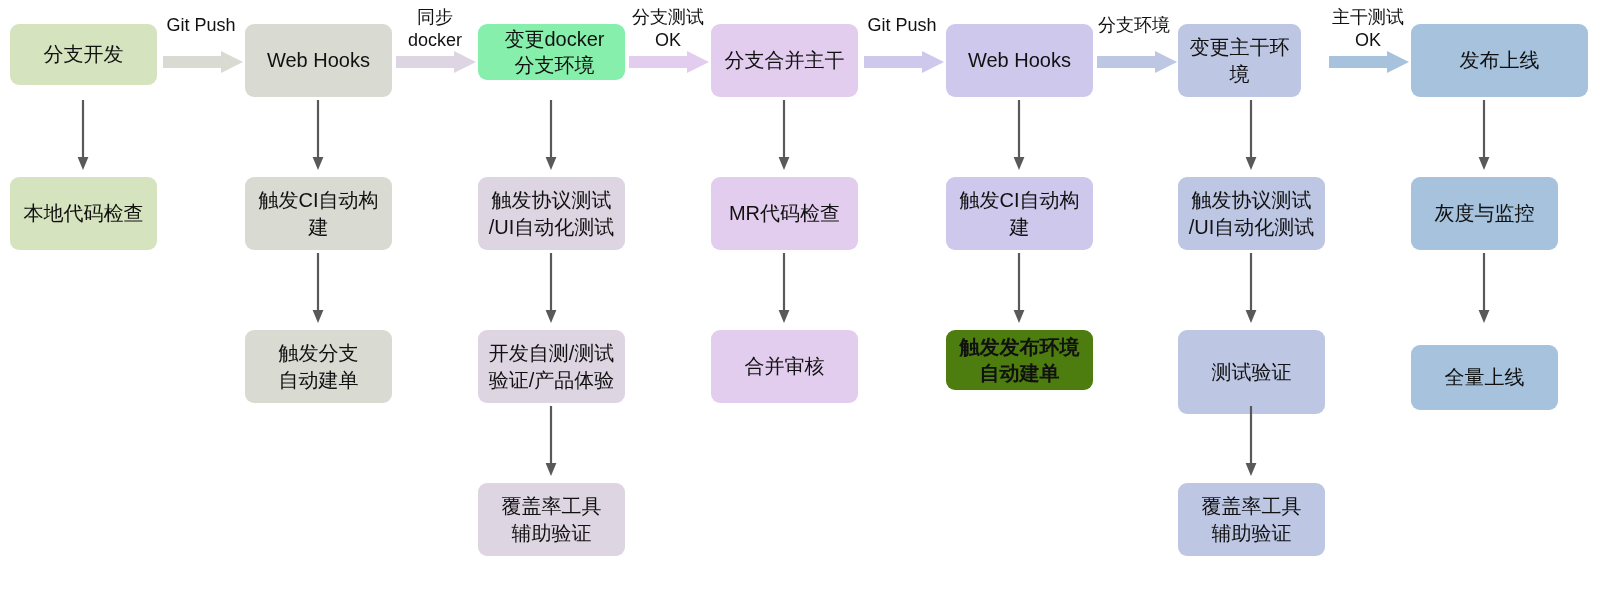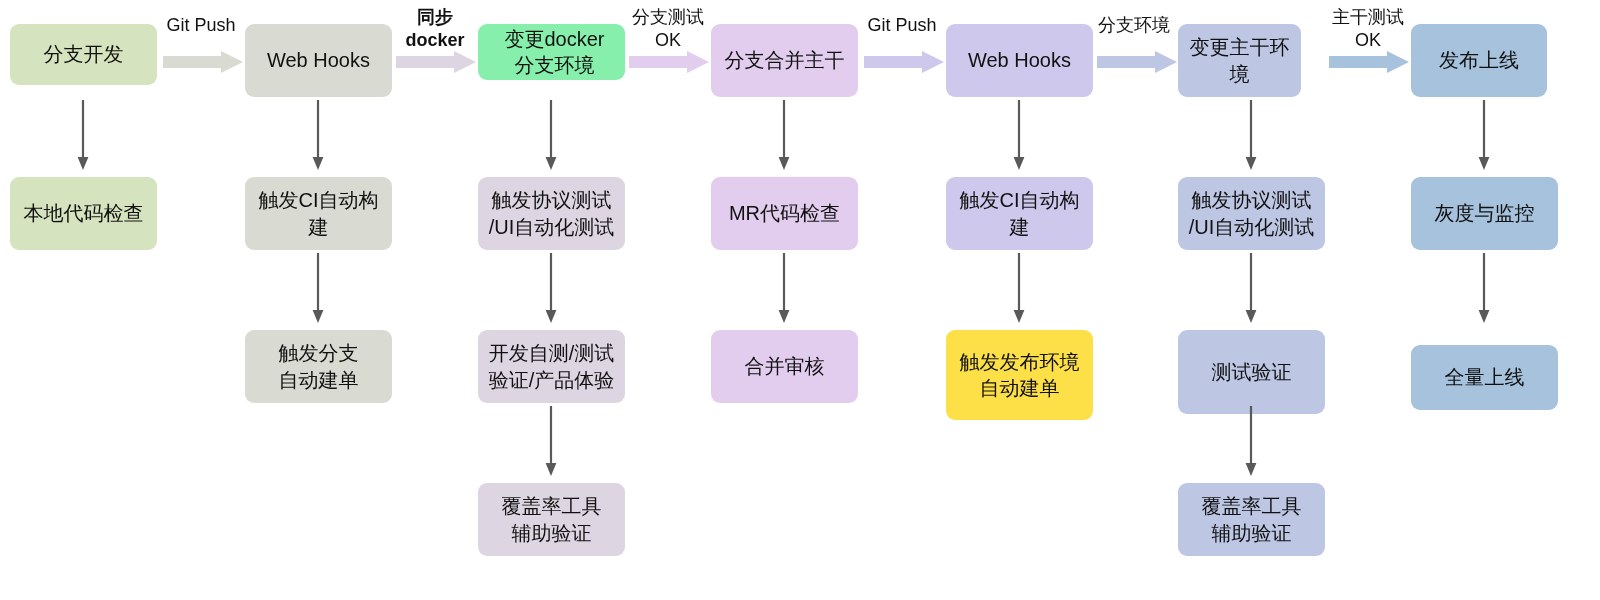--- a/index.html
+++ b/index.html
@@ -75,21 +75,21 @@
   <div class="varrow" style="left:308px;top:253px;">
     <svg width="20" height="72" viewBox="0 0 20 72">
       <line x1="10" y1="0" x2="10" y2="58" stroke="#595959" stroke-width="2.2"></line>
       <polygon points="10,70 4.6,57 15.4,57" fill="#595959"></polygon>
     </svg>
   </div>
 
   <div class="node" style="left:245px;top:330px;width:147px;height:73px;background:#d9dad2;">触发分支
 自动建单</div>
 
-  <div class="edge-label" style="left:392px;top:6px;width:86px;font-weight:bold;">同步
+  <div class="edge-label" style="left:392px;top:6px;width:86px;">同步
 docker</div>
   <div class="harrow" style="left:396px;top:51px;">
     <svg width="80" height="22" viewBox="0 0 80 22">
       <polygon points="0,5 58,5 58,0 80,11 58,22 58,17 0,17" fill="#ddd5e1"></polygon>
     </svg>
   </div>
 
   <div class="node" style="left:478px;top:24px;width:147px;height:56px;background:#86efac;padding-left:12px;">变更docker
 分支环境</div>
 
@@ -170,21 +170,21 @@
   <div class="node" style="left:946px;top:177px;width:147px;height:73px;background:#cdc8ec;">触发CI自动构
 建</div>
 
   <div class="varrow" style="left:1009px;top:253px;">
     <svg width="20" height="72" viewBox="0 0 20 72">
       <line x1="10" y1="0" x2="10" y2="58" stroke="#595959" stroke-width="2.2"></line>
       <polygon points="10,70 4.6,57 15.4,57" fill="#595959"></polygon>
     </svg>
   </div>
 
-  <div class="node" style="left:946px;top:330px;width:147px;height:90px;background:#fde047;">触发发布环境
+  <div class="node" style="left:946px;top:330px;width:147px;height:60px;background:#4d7c0f;font-weight:bold;">触发发布环境
 自动建单</div>
 
   <div class="edge-label" style="left:1090px;top:14px;width:88px;">分支环境</div>
   <div class="harrow" style="left:1097px;top:51px;">
     <svg width="80" height="22" viewBox="0 0 80 22">
       <polygon points="0,5 58,5 58,0 80,11 58,22 58,17 0,17" fill="#bdc6e3"></polygon>
     </svg>
   </div>
 
   <div class="node" style="left:1178px;top:24px;width:123px;height:73px;background:#bdc6e3;">变更主干环境</div>
@@ -219,21 +219,21 @@
 辅助验证</div>
 
   <div class="edge-label" style="left:1325px;top:6px;width:86px;">主干测试
 OK</div>
   <div class="harrow" style="left:1329px;top:51px;">
     <svg width="80" height="22" viewBox="0 0 80 22">
       <polygon points="0,5 58,5 58,0 80,11 58,22 58,17 0,17" fill="#a6c2dc"></polygon>
     </svg>
   </div>
 
-  <div class="node" style="left:1411px;top:24px;width:136px;height:73px;background:#a6c2dc;">发布上线</div>
+  <div class="node" style="left:1411px;top:24px;width:177px;height:73px;background:#a6c2dc;">发布上线</div>
 
   <div class="varrow" style="left:1474px;top:100px;">
     <svg width="20" height="72" viewBox="0 0 20 72">
       <line x1="10" y1="0" x2="10" y2="58" stroke="#595959" stroke-width="2.2"></line>
       <polygon points="10,70 4.6,57 15.4,57" fill="#595959"></polygon>
     </svg>
   </div>
 
   <div class="node" style="left:1411px;top:177px;width:147px;height:73px;background:#a6c2dc;">灰度与监控</div>
 

